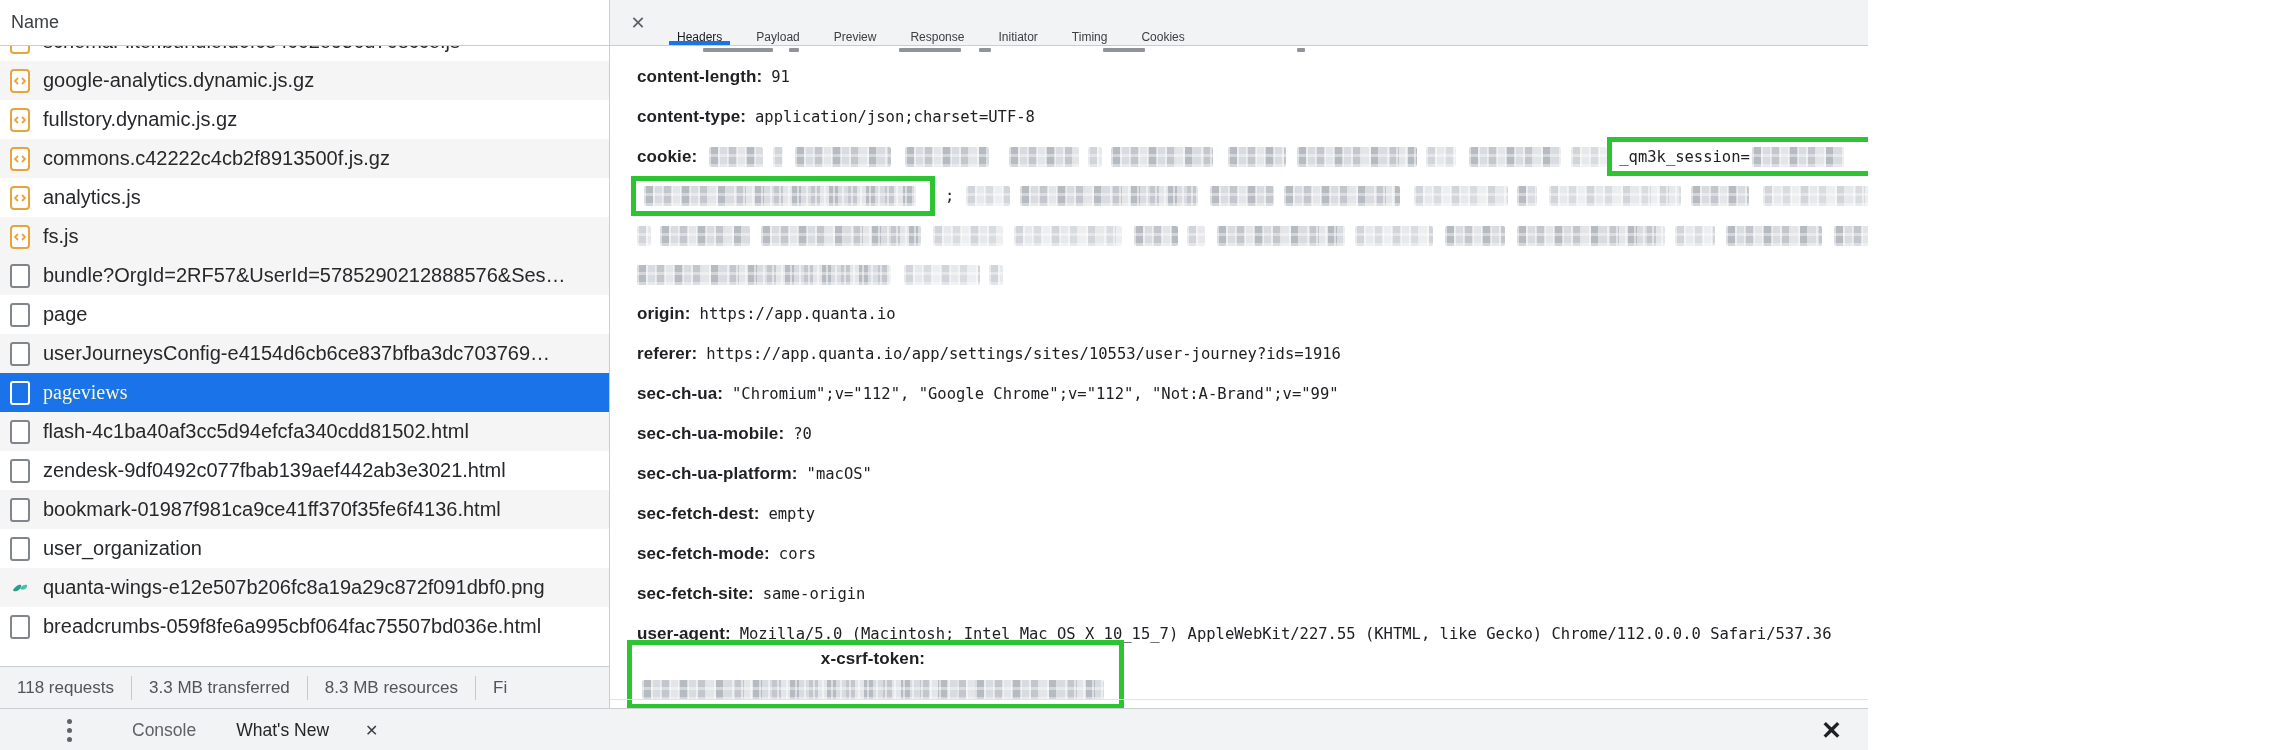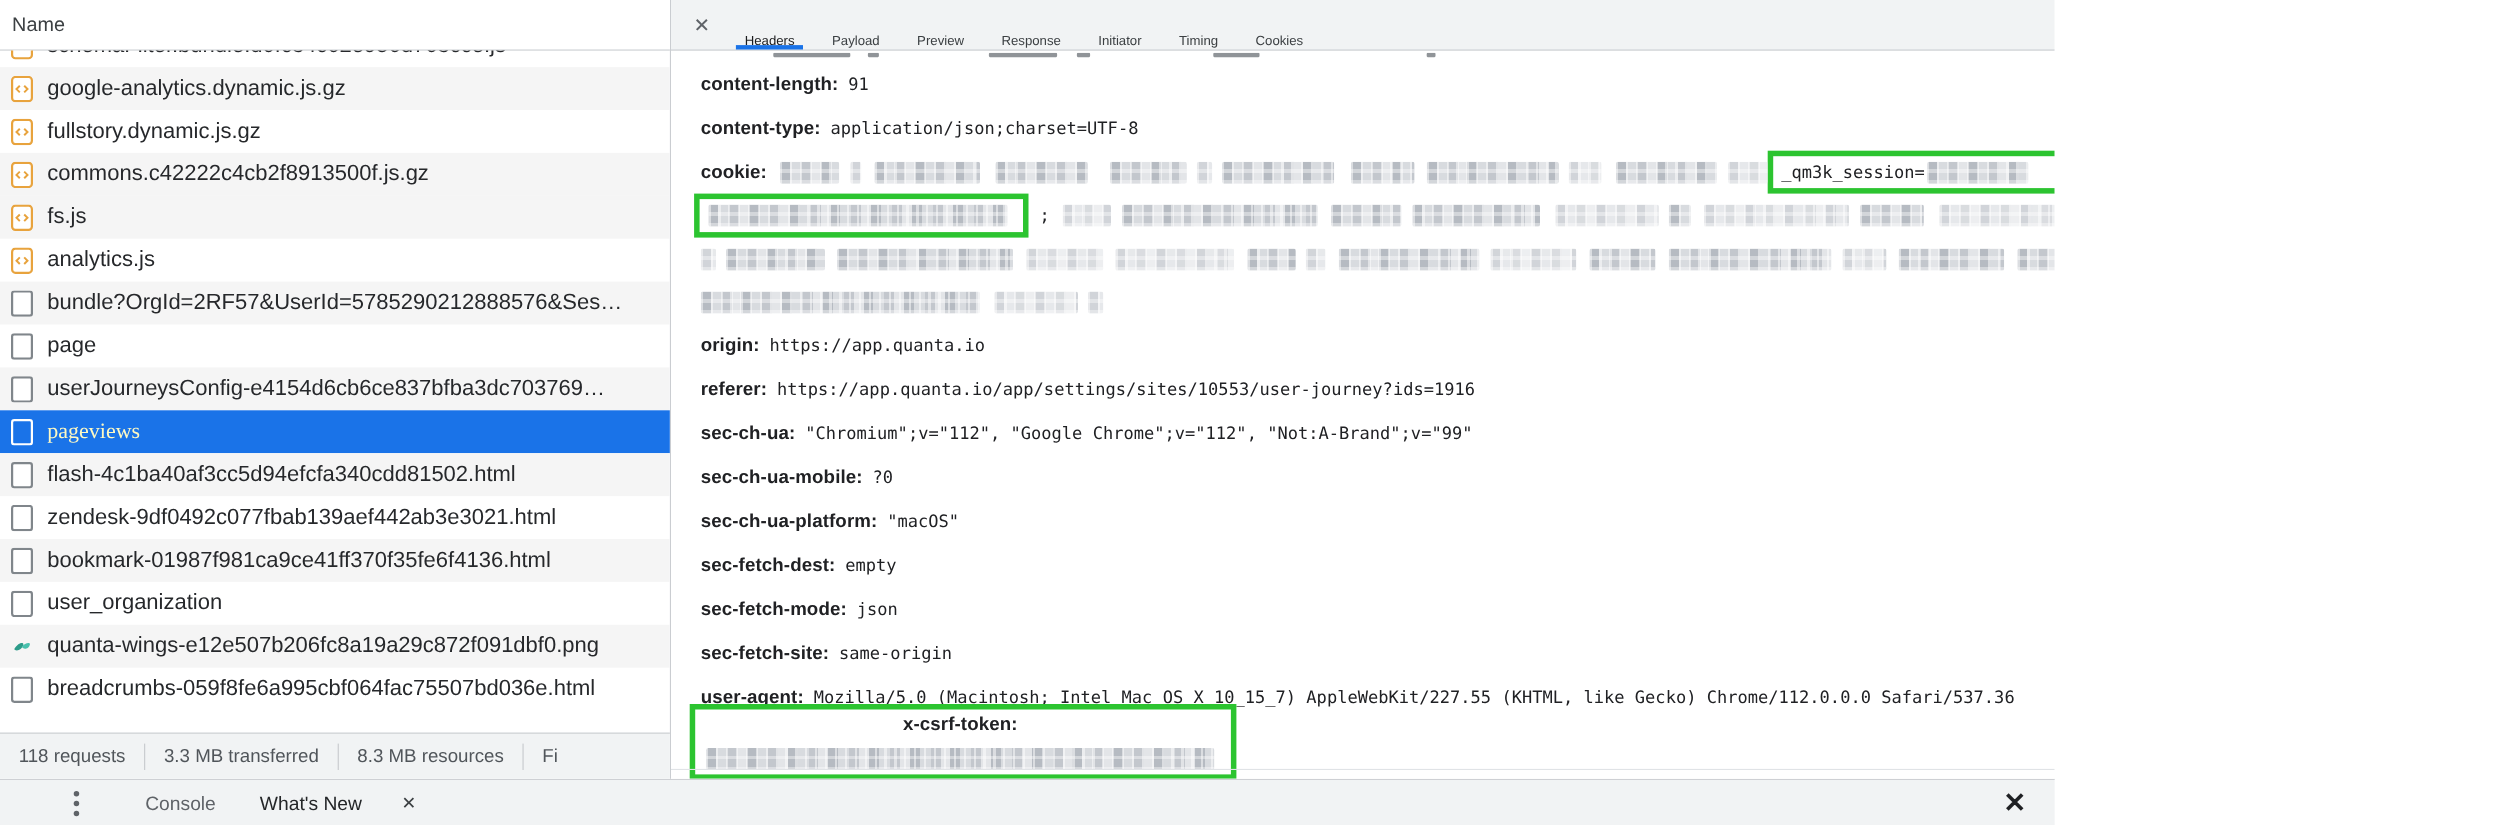--- a/index.html
+++ b/index.html
@@ -95,33 +95,33 @@
             </svg>
           <span class="label">fullstory.dynamic.js.gz</span>
         </div>
         <div class="row stripe">
           <svg class="ficon" width="20" height="24" viewBox="0 0 20 24">
               <rect x="1" y="1" width="18" height="22" rx="3" fill="#fff" stroke="#e8a33d" stroke-width="2"></rect>
               <path d="M8 9l-3 3 3 3M12 9l3 3-3 3" fill="none" stroke="#e8a33d" stroke-width="1.8"></path>
             </svg>
           <span class="label">commons.c42222c4cb2f8913500f.js.gz</span>
         </div>
+        <div class="row">
+          <svg class="ficon" width="20" height="24" viewBox="0 0 20 24">
+              <rect x="1" y="1" width="18" height="22" rx="3" fill="#fff" stroke="#e8a33d" stroke-width="2"></rect>
+              <path d="M8 9l-3 3 3 3M12 9l3 3-3 3" fill="none" stroke="#e8a33d" stroke-width="1.8"></path>
+            </svg>
+          <span class="label">analytics.js</span>
+        </div>
         <div class="row stripe">
           <svg class="ficon" width="20" height="24" viewBox="0 0 20 24">
               <rect x="1" y="1" width="18" height="22" rx="3" fill="#fff" stroke="#e8a33d" stroke-width="2"></rect>
               <path d="M8 9l-3 3 3 3M12 9l3 3-3 3" fill="none" stroke="#e8a33d" stroke-width="1.8"></path>
             </svg>
           <span class="label">fs.js</span>
-        </div>
-        <div class="row">
-          <svg class="ficon" width="20" height="24" viewBox="0 0 20 24">
-              <rect x="1" y="1" width="18" height="22" rx="3" fill="#fff" stroke="#e8a33d" stroke-width="2"></rect>
-              <path d="M8 9l-3 3 3 3M12 9l3 3-3 3" fill="none" stroke="#e8a33d" stroke-width="1.8"></path>
-            </svg>
-          <span class="label">analytics.js</span>
         </div>
         <div class="row stripe">
           <svg class="ficon" width="20" height="24" viewBox="0 0 20 24">
               <rect x="1" y="1" width="18" height="22" rx="2" fill="#fff" stroke="#80868b" stroke-width="2"></rect>
             </svg>
           <span class="label">bundle?OrgId=2RF57&amp;UserId=5785290212888576&amp;Ses…</span>
         </div>
         <div class="row">
           <svg class="ficon" width="20" height="24" viewBox="0 0 20 24">
               <rect x="1" y="1" width="18" height="22" rx="2" fill="#fff" stroke="#80868b" stroke-width="2"></rect>
@@ -301,21 +301,21 @@
         <div class="hrow">
           <span class="hname">sec-ch-ua-platform:</span>
           <span class="hval">"macOS"</span>
         </div>
         <div class="hrow">
           <span class="hname">sec-fetch-dest:</span>
           <span class="hval">empty</span>
         </div>
         <div class="hrow">
           <span class="hname">sec-fetch-mode:</span>
-          <span class="hval">json</span>
+          <span class="hval">cors</span>
         </div>
         <div class="hrow">
           <span class="hname">sec-fetch-site:</span>
           <span class="hval">same-origin</span>
         </div>
         <div class="hrow">
           <span class="hname">user-agent:</span>
           <span class="hval">Mozilla/5.0 (Macintosh; Intel Mac OS X 10_15_7) AppleWebKit/227.55 (KHTML, like Gecko) Chrome/112.0.0.0 Safari/537.36</span>
         </div>
 

